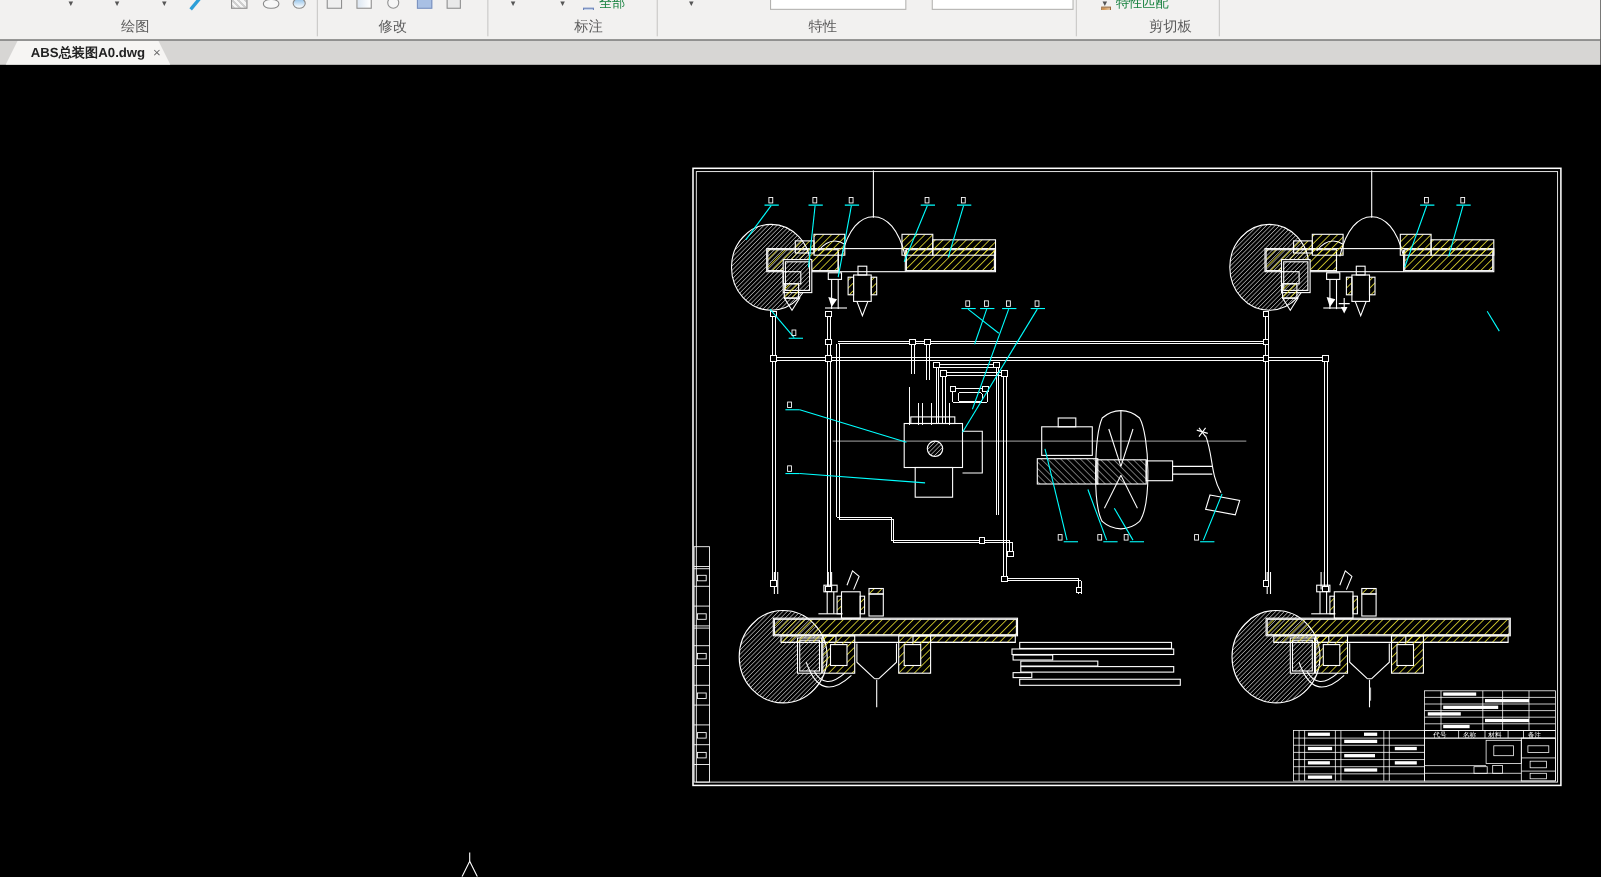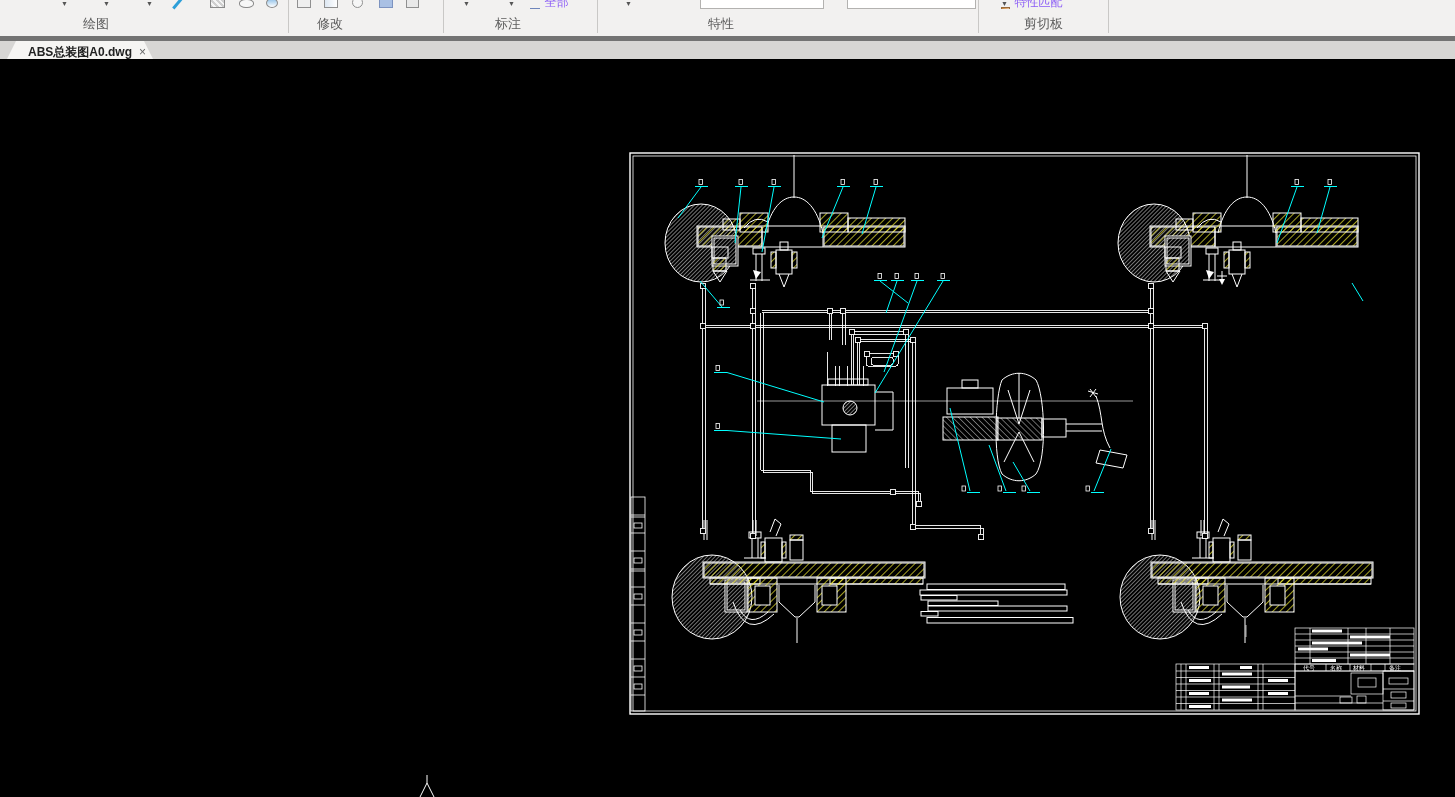--- a/index.html
+++ b/index.html
@@ -1,27 +1,27 @@
 <!DOCTYPE html>
 <html><head>
 <meta charset="utf-8">
 <style>
   html,body{margin:0;padding:0;width:1455px;height:797px;overflow:hidden;background:#000;
     font-family:"Liberation Sans","DejaVu Sans",sans-serif;}
   
   .ribbon{position:absolute;left:0;top:0;width:1455px;height:36px;background:#f2f1f0;overflow:hidden;}
-  .panel-label{position:absolute;bottom:3px;font-size:13px;color:#5c5c5c;}
+  .panel-label{position:absolute;bottom:3px;font-size:13px;color:#5c5c5c;text-align:center;}
   .sep{position:absolute;top:0;width:1px;height:33px;background:#c9c8c6;}
   .arrow{position:absolute;top:0;font-size:7px;color:#555;}
   .ic{position:absolute;box-sizing:border-box;}
   .combo{position:absolute;top:-5px;height:14px;background:#fff;border:1px solid #b3b2b0;box-sizing:border-box;}
-  .clip-frag{position:absolute;top:0;height:9px;overflow:hidden;color:#8b5cf6;}
+  .clip-frag{position:absolute;top:0;height:9px;overflow:hidden;color:#15803d;}
   .clip-frag .t{display:inline-block;font-size:12px;margin-top:-6px;vertical-align:top;}
   
-  .tabbar{position:absolute;left:0;top:36px;width:1455px;height:23px;background:#d7d6d4;border-top:5px solid #737373;box-sizing:border-box;}
+  .tabbar{position:absolute;left:0;top:36px;width:1455px;height:23px;background:#d7d6d4;border-top:1px solid #737373;box-sizing:border-box;}
   .tab{position:absolute;left:5px;top:0;width:150px;height:22px;background:#f6f5f3;
     clip-path:polygon(11px 0,139px 0,150px 22px,0 22px);
     font-size:12px;font-weight:bold;color:#222;line-height:22px;text-align:center;}
   .tab .close{position:absolute;right:9px;top:0;font-weight:normal;color:#666;font-size:12px;}
   
   .canvas{position:absolute;left:0;top:59px;width:1455px;height:738px;background:#000;}
   svg text{font-family:"DejaVu Sans",sans-serif;}
 </style>
 </head>
 <body>

